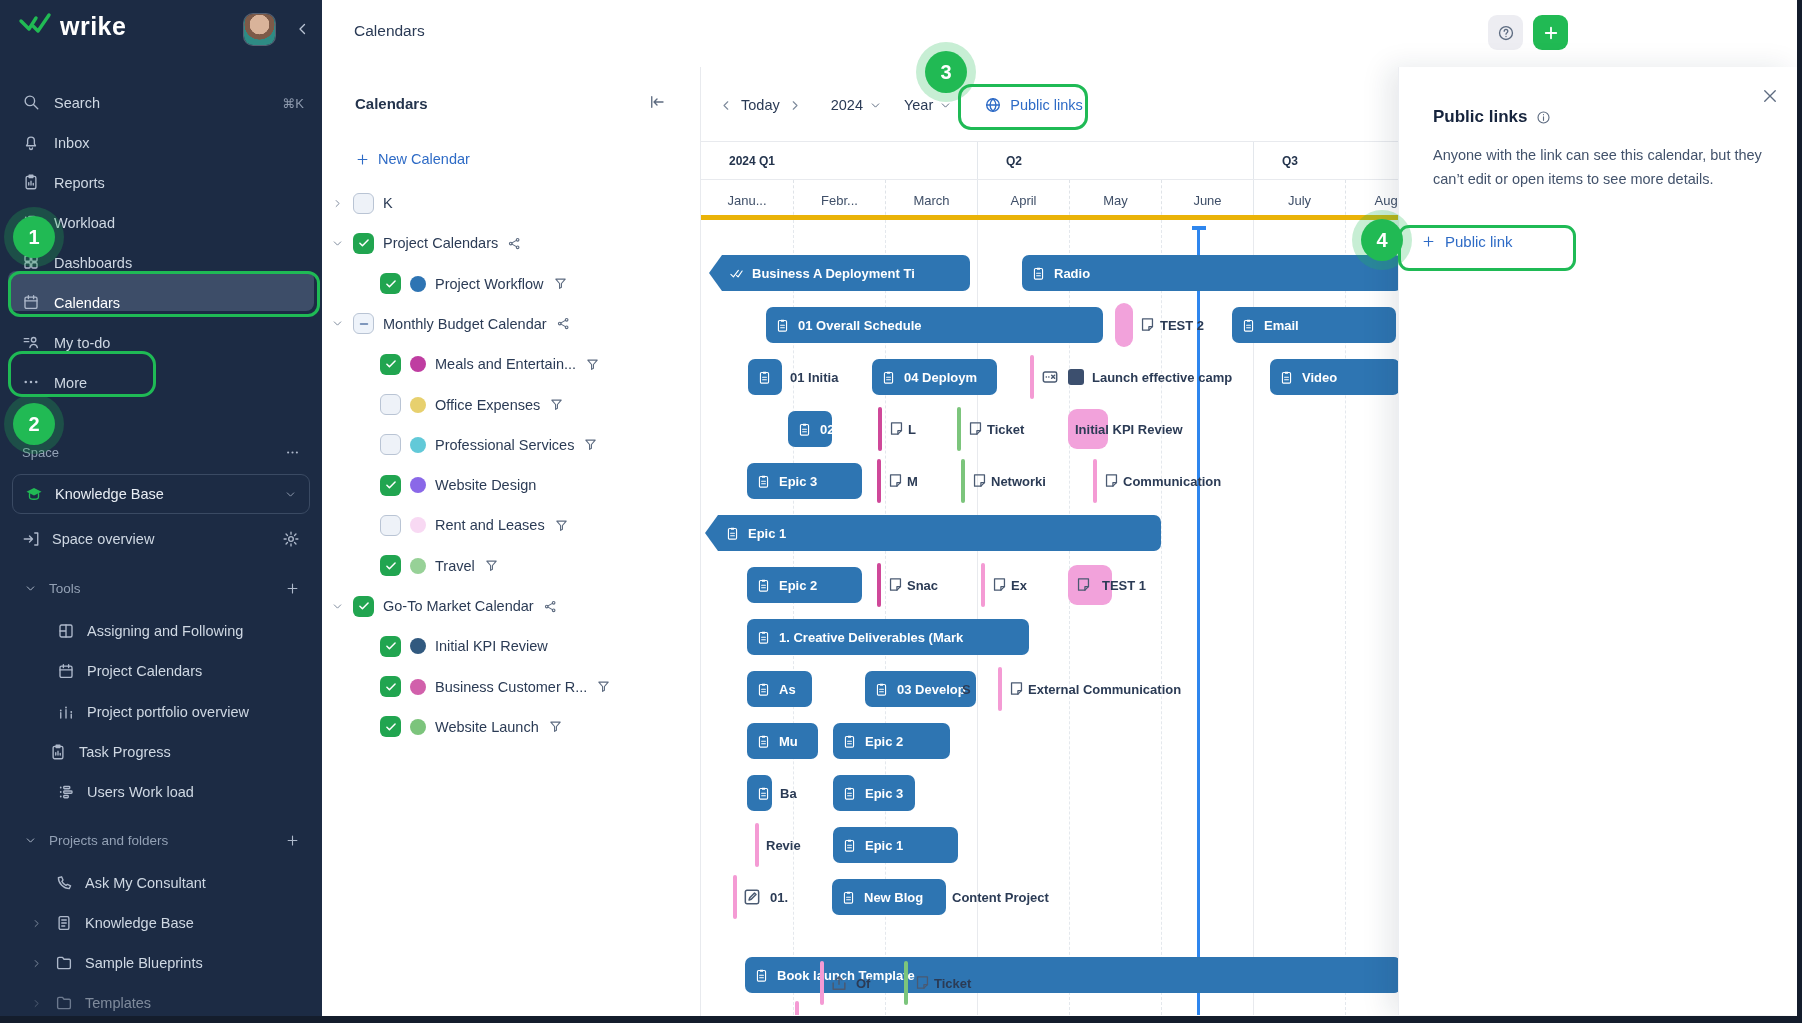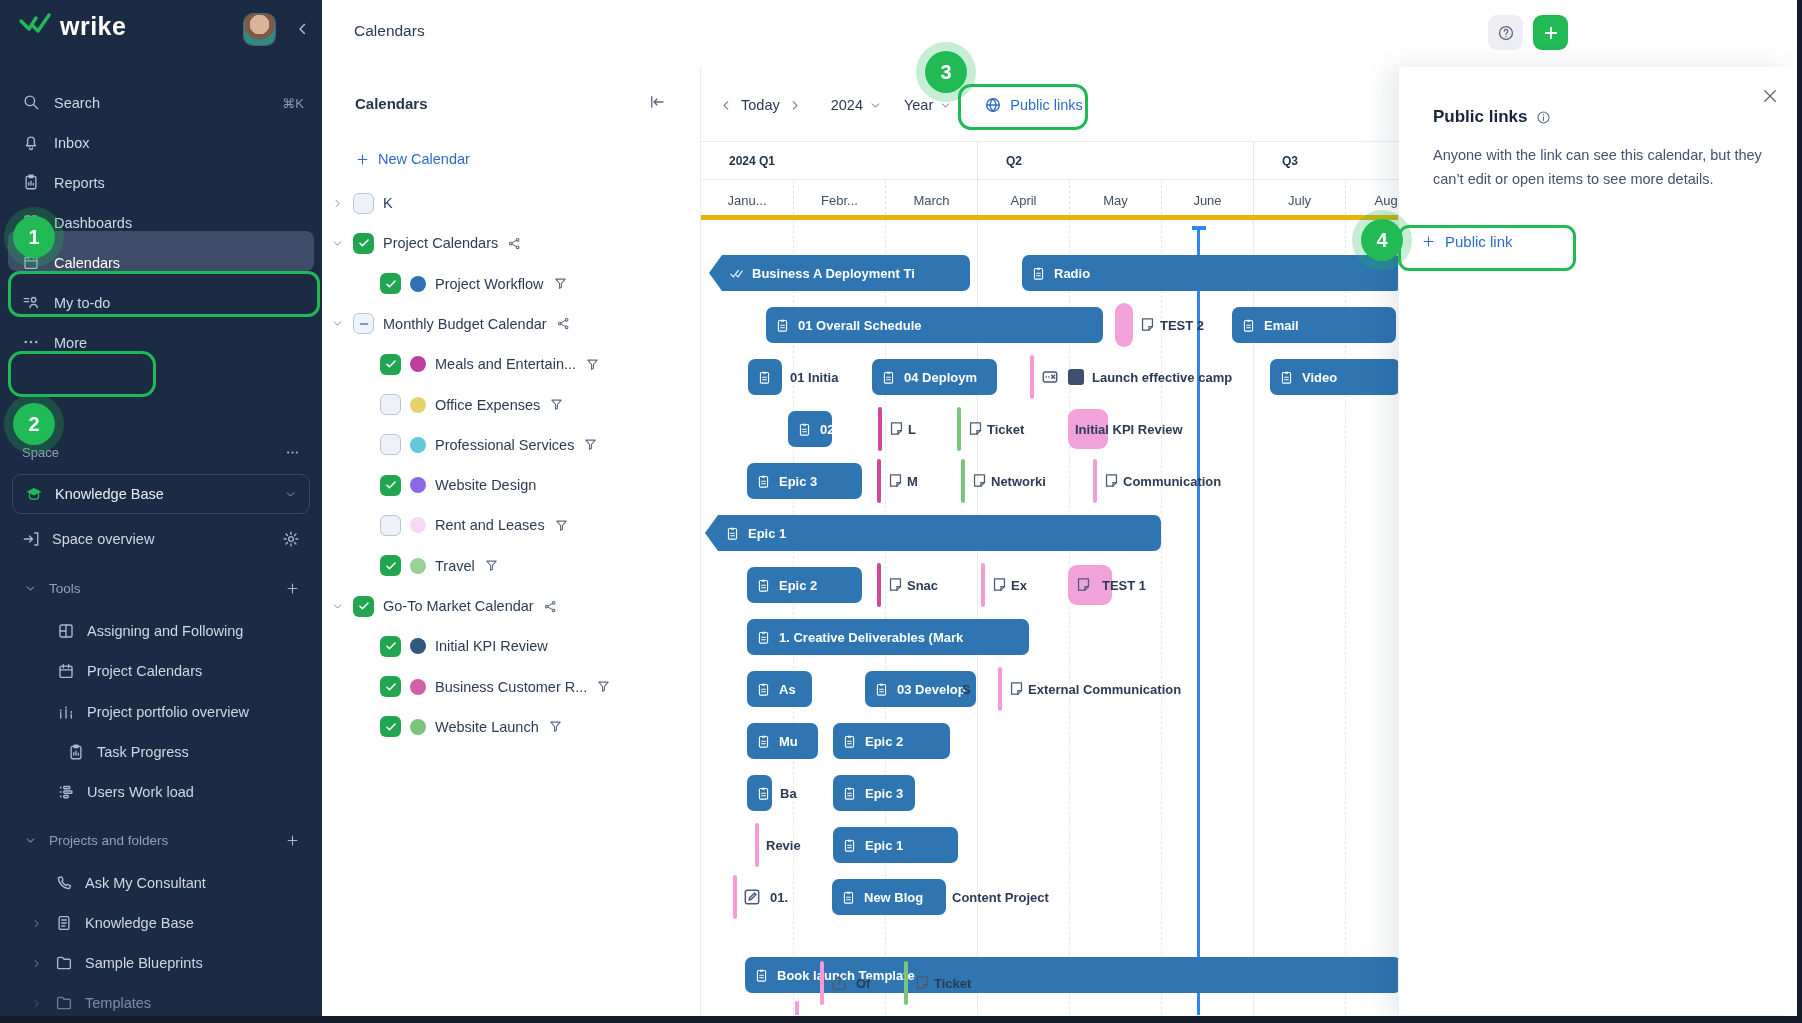--- a/index.html
+++ b/index.html
@@ -163,20 +163,34 @@
               <path d="M9.5 3h5v3h-5z"></path>
               <path d="M9 16v-3M12 16v-5M15 16v-2"></path>
             </svg>
           </span>
           <span class="slbl">Reports</span>
           <span class="grow"></span>
         </div>
         <div class="snav">
           <span class="ic ">
             <svg viewBox="0 0 24 24">
+              <circle cx="5" cy="6" r="1.2" fill="currentColor" stroke="none"></circle>
+              <circle cx="5" cy="12" r="1.2" fill="currentColor" stroke="none"></circle>
+              <circle cx="5" cy="18" r="1.2" fill="currentColor" stroke="none"></circle>
+              <rect x="9" y="4.6" width="8" height="3" rx="1"></rect>
+              <rect x="9" y="10.6" width="11" height="3" rx="1"></rect>
+              <rect x="9" y="16.6" width="6" height="3" rx="1"></rect>
+            </svg>
+          </span>
+          <span class="slbl">Workload</span>
+          <span class="grow"></span>
+        </div>
+        <div class="snav">
+          <span class="ic ">
+            <svg viewBox="0 0 24 24">
               <rect x="4" y="4" width="7" height="7" rx="1.5"></rect>
               <rect x="13" y="4" width="7" height="7" rx="1.5"></rect>
               <rect x="4" y="13" width="7" height="7" rx="1.5"></rect>
               <rect x="13" y="13" width="7" height="7" rx="1.5"></rect>
             </svg>
           </span>
           <span class="slbl">Dashboards</span>
           <span class="grow"></span>
         </div>
         <div class="snav sel">
@@ -295,21 +309,21 @@
           <span class="ic ">
             <svg viewBox="0 0 24 24">
               <path d="M5 20v-7M12 20V9M19 20v-5"></path>
               <circle cx="5" cy="10" r="1.2" fill="currentColor" stroke="none"></circle>
               <circle cx="12" cy="6" r="1.2" fill="currentColor" stroke="none"></circle>
               <circle cx="19" cy="12" r="1.2" fill="currentColor" stroke="none"></circle>
             </svg>
           </span>
           <span>Project portfolio overview</span>
         </div>
-        <div class="srow" style="left: 67px; top: 742.9px; width: 245px;">
+        <div class="srow" style="left: 49px; top: 742.9px; width: 245px;">
           <span class="ic ">
             <svg viewBox="0 0 24 24">
               <rect x="5.5" y="4.5" width="13" height="16.5" rx="2"></rect>
               <path d="M9.5 3h5v3h-5z"></path>
               <path d="M9 16v-3M12 16v-5M15 16v-2"></path>
             </svg>
           </span>
           <span>Task Progress</span>
         </div>
         <div class="srow" style="left: 57px; top: 783.2px; width: 245px;">

